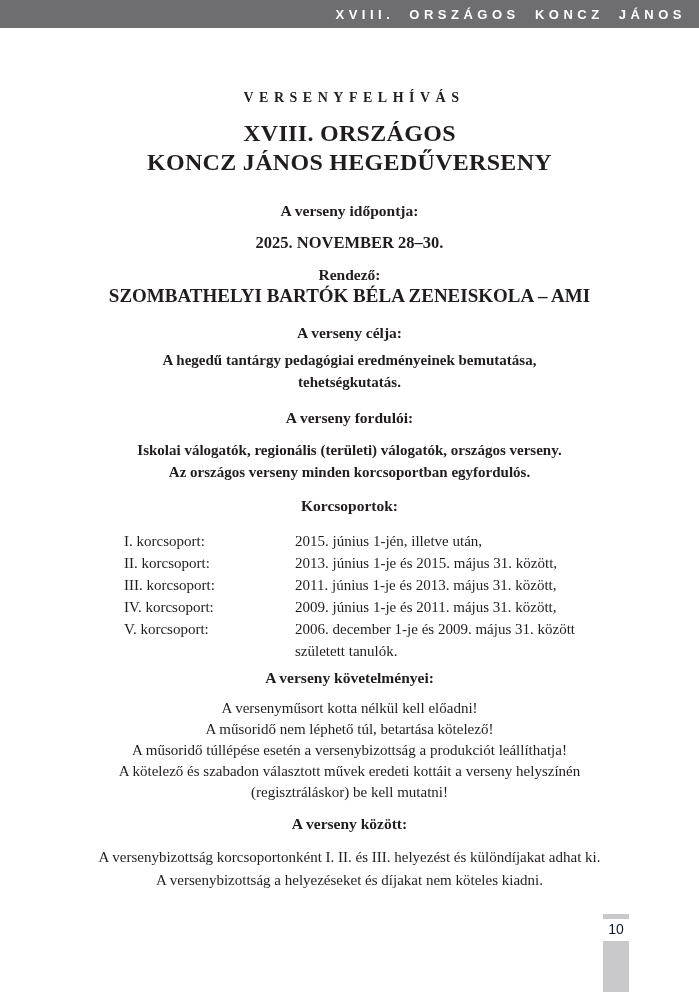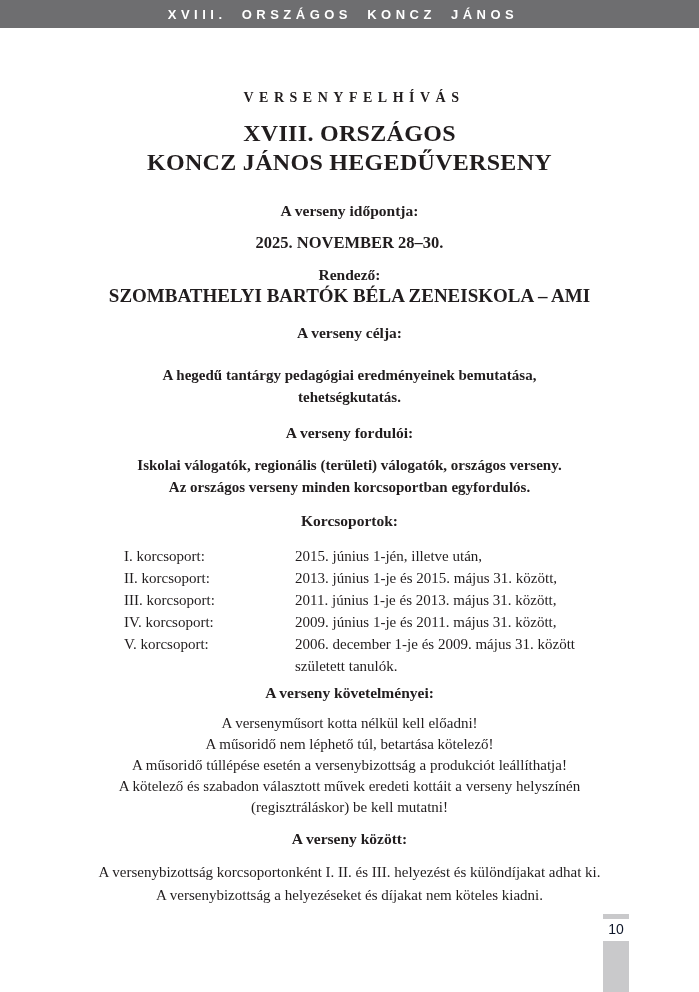--- a/index.html
+++ b/index.html
@@ -8,21 +8,21 @@
     background:#ffffff;
     color:#211d1e;
     font-family:"Liberation Serif", serif;
     position:relative;
     overflow:hidden;
   }
   .header-bar {
     position:absolute; top:0; left:0;
     width:699px; height:28px;
     background:#6e6e70;
-    display:flex; align-items:center; justify-content:center;
+    display:flex; align-items:center; justify-content:flex-end;
     padding-right:13px;
   }
   .header-title {
     font-family:"Liberation Sans", sans-serif;
     font-weight:bold;
     font-size:13px;
     color:#ffffff;
     letter-spacing:4.5px;
     word-spacing:7px;
     white-space:nowrap;
@@ -43,21 +43,21 @@
     font-size:24px; font-weight:bold;
     line-height:29px;
     letter-spacing:0.3px;
   }
   .label { font-weight:bold; font-size:15.5px; line-height:18px; }
   .date-label      { margin-top:25px; }
   .date-value      { margin-top:13px; font-weight:bold; font-size:16.5px; line-height:20px; }
   .organizer-label { margin-top:13px; }
   .organizer-value { font-weight:bold; font-size:19px; line-height:23px; }
   .goal-label      { margin-top:17px; }
-  .goal-block      { margin-top:22px; font-weight:bold; font-size:15px; line-height:22px; }
+  .goal-block      { margin-top:7px; font-weight:bold; font-size:15px; line-height:22px; }
   .rounds-label    { margin-top:16px; }
   .rounds-block    { margin-top:12px; font-weight:bold; font-size:15px; line-height:22px; }
   .groups-label    { margin-top:14px; }
   .groups-wrap     { margin-top:15px; }
   .groups { display:inline-block; text-align:left; }
   .group-row { display:flex; font-size:15px; line-height:22px;gap:31px; }
   .group-name { width:140px; flex:none; }
   .requirements-label { margin-top:7px; }
   .requirements-block { margin-top:11px; font-size:15px; line-height:21px; }
   .prizes-label { margin-top:12px; }

